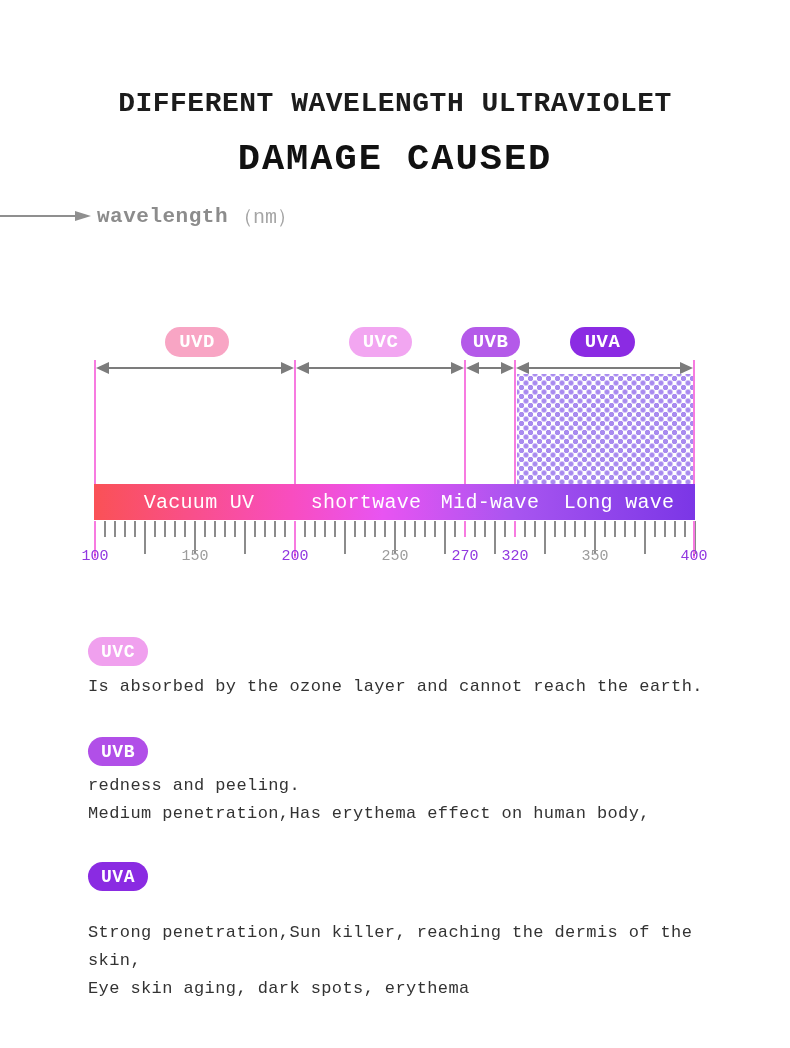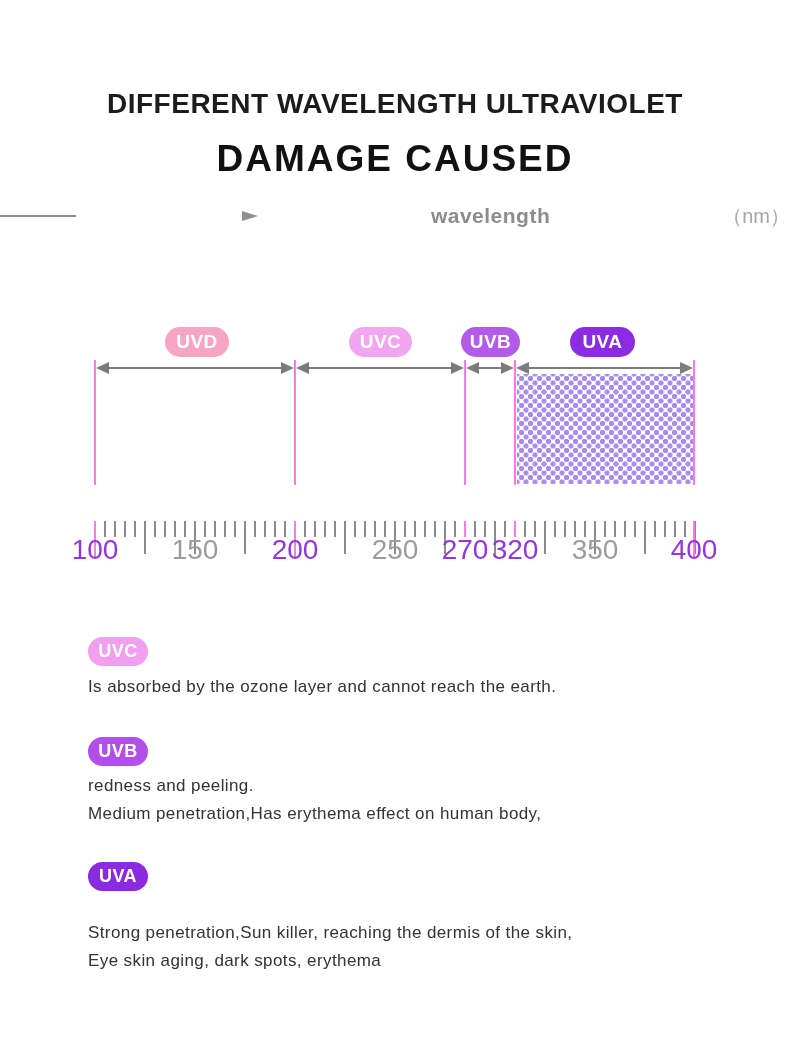--- a/index.html
+++ b/index.html
@@ -1,33 +1,33 @@
 <!DOCTYPE html>
 <html><head>
 <meta charset="utf-8">
 <style>
   * { margin:0; padding:0; box-sizing:border-box; }
   html,body { background:#ffffff; }
   .page {
     position:relative; width:790px; height:1048px; background:#ffffff;
-    font-family:Liberation Sans, sans-serif; overflow:hidden; margin:0 auto;padding-left:6px;
+    font-family:Liberation Mono, monospace; overflow:hidden; margin:0 auto;padding-left:6px;
   }
   
   .title1 {
     position:absolute; top:88px; left:0; width:100%; text-align:center;
     font-size:28px; font-weight:bold; color:#1c1c1c; letter-spacing:0.5px;
   }
   .title2 {
     position:absolute; top:138px; left:0; width:100%; text-align:center;
     font-size:37px; font-weight:bold; color:#111; letter-spacing:2px;
   }
   
   .wave-row {
     position:absolute; top:202px; left:0; width:100%; height:28px;
-    display:flex; align-items:center; justify-content:space-between;
+    display:flex; align-items:center; justify-content:flex-start;
   }
   .wave-line { width:76px; height:2px; background:#8f8f8f; }
   .wave-head {
     width:0; height:0; border-left:16px solid #8f8f8f;
     border-top:5px solid transparent; border-bottom:5px solid transparent;
     margin-left:-1px;
   }
   .wave-word { margin-left:6px; font-size:21px; font-weight:bold; color:#8c8c8c; letter-spacing:0.5px; }
   .wave-unit { margin-left:5px; font-size:20px; color:#a5a5a5; }
 
@@ -86,22 +86,22 @@
   .ticks-long {
     position:absolute; left:94px; top:521px; width:603px; height:33px;
     background-image:repeating-linear-gradient(90deg,#8b8b8b 0 2px,transparent 2px 50px);
   }
   .tick-pink { position:absolute; top:521px; width:2px; height:16px; background:#f77be0; }
   .tp-270 { left:464px; } .tp-320 { left:514px; }
   .below-pink { position:absolute; top:521px; width:2px; height:37px; background:#f77be0; }
   .bp-100 { left:94px; } .bp-200 { left:294px; } .bp-400 { left:693px; }
 
   .ruler-num {
-    position:absolute; top:534px; transform:translateX(-50%);
-    font-size:28px; white-space:nowrap;
+    position:absolute; top:548px; transform:translateX(-50%);
+    font-size:15px; white-space:nowrap;
   }
   .num-purple { color:#9137e0; }
   .num-gray   { color:#9c9c9c; }
   .rn-100 { left:95px; }  .rn-150 { left:195px;text-align:right; } .rn-200 { left:295px; } .rn-250 { left:395px; }
   .rn-270 { left:465px; } .rn-320 { left:515px; } .rn-350 { left:595px; } .rn-400 { left:694px; }
 
   
   .badge-desc {
     position:absolute; left:88px; width:60px; height:29px; border-radius:15px;
     color:#fff; font-size:18px; font-weight:bold;
@@ -160,20 +160,26 @@
     </div>
 
   <div class="vline vl-1"></div>
   <div class="vline vl-2"></div>
   <div class="vline vl-3"></div>
   <div class="vline vl-4"></div>
   <div class="vline vl-5"></div>
 
   <div class="dots"></div>
 
+  <div class="bar">
+    <span class="bar-label bl-1">Vacuum UV</span>
+    <span class="bar-label bl-2">shortwave</span>
+    <span class="bar-label bl-3">Mid-wave</span>
+    <span class="bar-label bl-4">Long wave</span>
+  </div>
 
   <div class="ticks-short"></div>
   <div class="ticks-long"></div>
   <div class="tick-pink tp-270"></div>
   <div class="tick-pink tp-320"></div>
   <div class="below-pink bp-100"></div>
   <div class="below-pink bp-200"></div>
   <div class="below-pink bp-400"></div>
 
   <span class="ruler-num num-purple rn-100">100</span>

